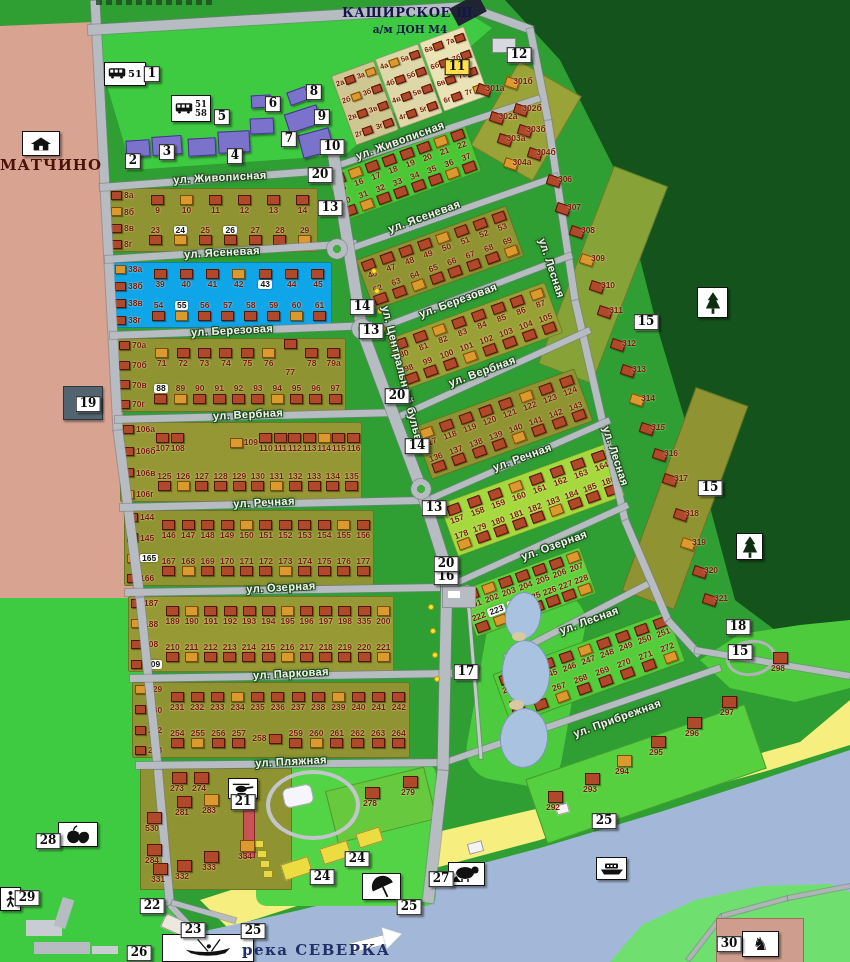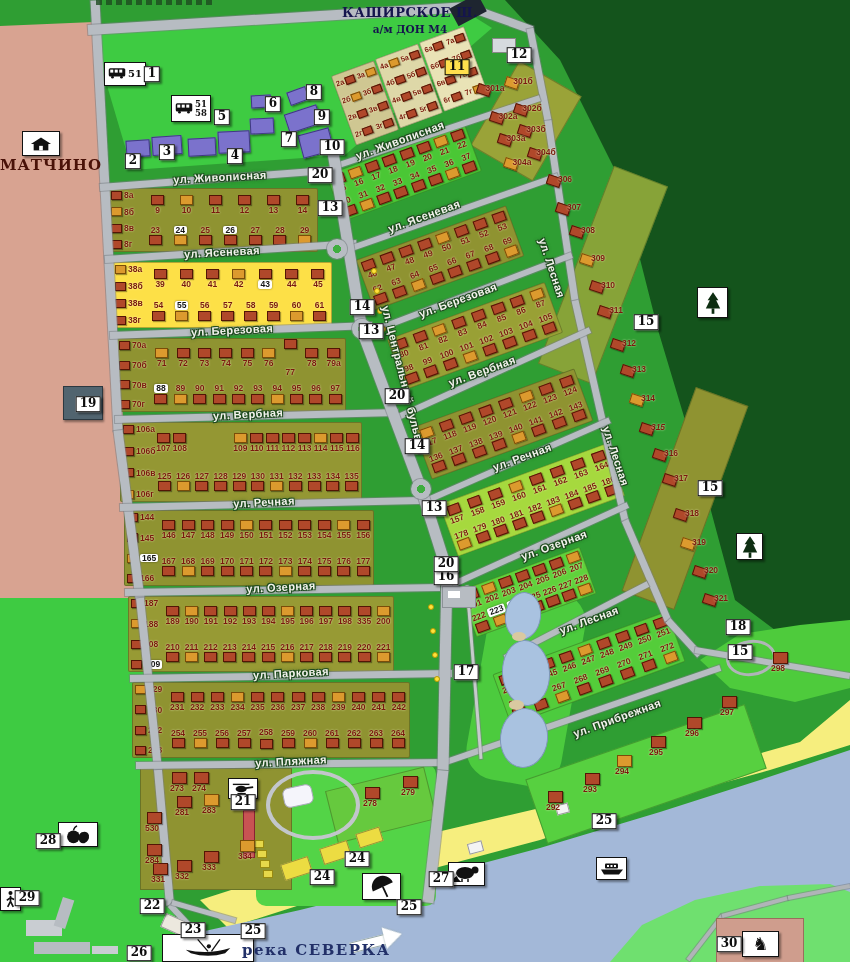--- a/index.html
+++ b/index.html
@@ -226,21 +226,21 @@
             <span class="num">28</span>
             <div class="house"></div>
           </div>
           <div style="display: flex; flex-direction: column; align-items: center; gap: 1px;">
             <span class="num">29</span>
             <div class="house or"></div>
           </div>
         </div>
       </div>
     </div>
-    <div class="panel" style="left: 112px; top: 262px; width: 220px; height: 66px; background: #fde047;">
+    <div class="panel" style="left: 112px; top: 262px; width: 220px; height: 66px; background: #0ea5e9;">
       <div style="position: absolute; left: 2px; top: 2px; bottom: 2px; display: flex; flex-direction: column; justify-content: space-between; z-index: 1;">
         <div style="display: flex; align-items: center; gap: 2px;">
           <div class="house or" style="width: 9px; height: 7px;"></div>
           <span class="num">38а</span>
         </div>
         <div style="display: flex; align-items: center; gap: 2px;">
           <div class="house" style="width: 9px; height: 7px;"></div>
           <span class="num">38б</span>
         </div>
         <div style="display: flex; align-items: center; gap: 2px;">
@@ -443,21 +443,21 @@
       <div style="margin-left: 34px; height: 100%; display: flex; flex-direction: column; justify-content: space-around;">
         <div style="display: flex; justify-content: space-around; align-items: center; flex: 1 1 0%;">
           <div style="display: flex; flex-direction: column; align-items: center; gap: 1px;">
             <div class="house"></div>
             <span class="num">107</span>
           </div>
           <div style="display: flex; flex-direction: column; align-items: center; gap: 1px;">
             <div class="house"></div>
             <span class="num">108</span>
           </div>
-          <div style="display: flex; flex-direction: column; align-items: center; gap: 1px; margin-left: 44px;">
+          <div style="display: flex; flex-direction: row; align-items: center; gap: 1px; margin-left: 44px;">
             <div class="house or"></div>
             <span class="num">109</span>
           </div>
           <div style="display: flex; flex-direction: column; align-items: center; gap: 1px;">
             <div class="house"></div>
             <span class="num">110</span>
           </div>
           <div style="display: flex; flex-direction: column; align-items: center; gap: 1px;">
             <div class="house"></div>
             <span class="num">111</span>
@@ -847,21 +847,21 @@
             <div class="house or"></div>
           </div>
           <div style="display: flex; flex-direction: column; align-items: center; gap: 1px;">
             <span class="num">256</span>
             <div class="house"></div>
           </div>
           <div style="display: flex; flex-direction: column; align-items: center; gap: 1px;">
             <span class="num">257</span>
             <div class="house"></div>
           </div>
-          <div style="display: flex; flex-direction: column; align-items: center; gap: 3px;">
+          <div style="display: flex; flex-direction: row; align-items: center; gap: 3px;">
             <span class="num">258</span>
             <div class="house"></div>
           </div>
           <div style="display: flex; flex-direction: column; align-items: center; gap: 1px;">
             <span class="num">259</span>
             <div class="house"></div>
           </div>
           <div style="display: flex; flex-direction: column; align-items: center; gap: 1px;">
             <span class="num">260</span>
             <div class="house or"></div>

